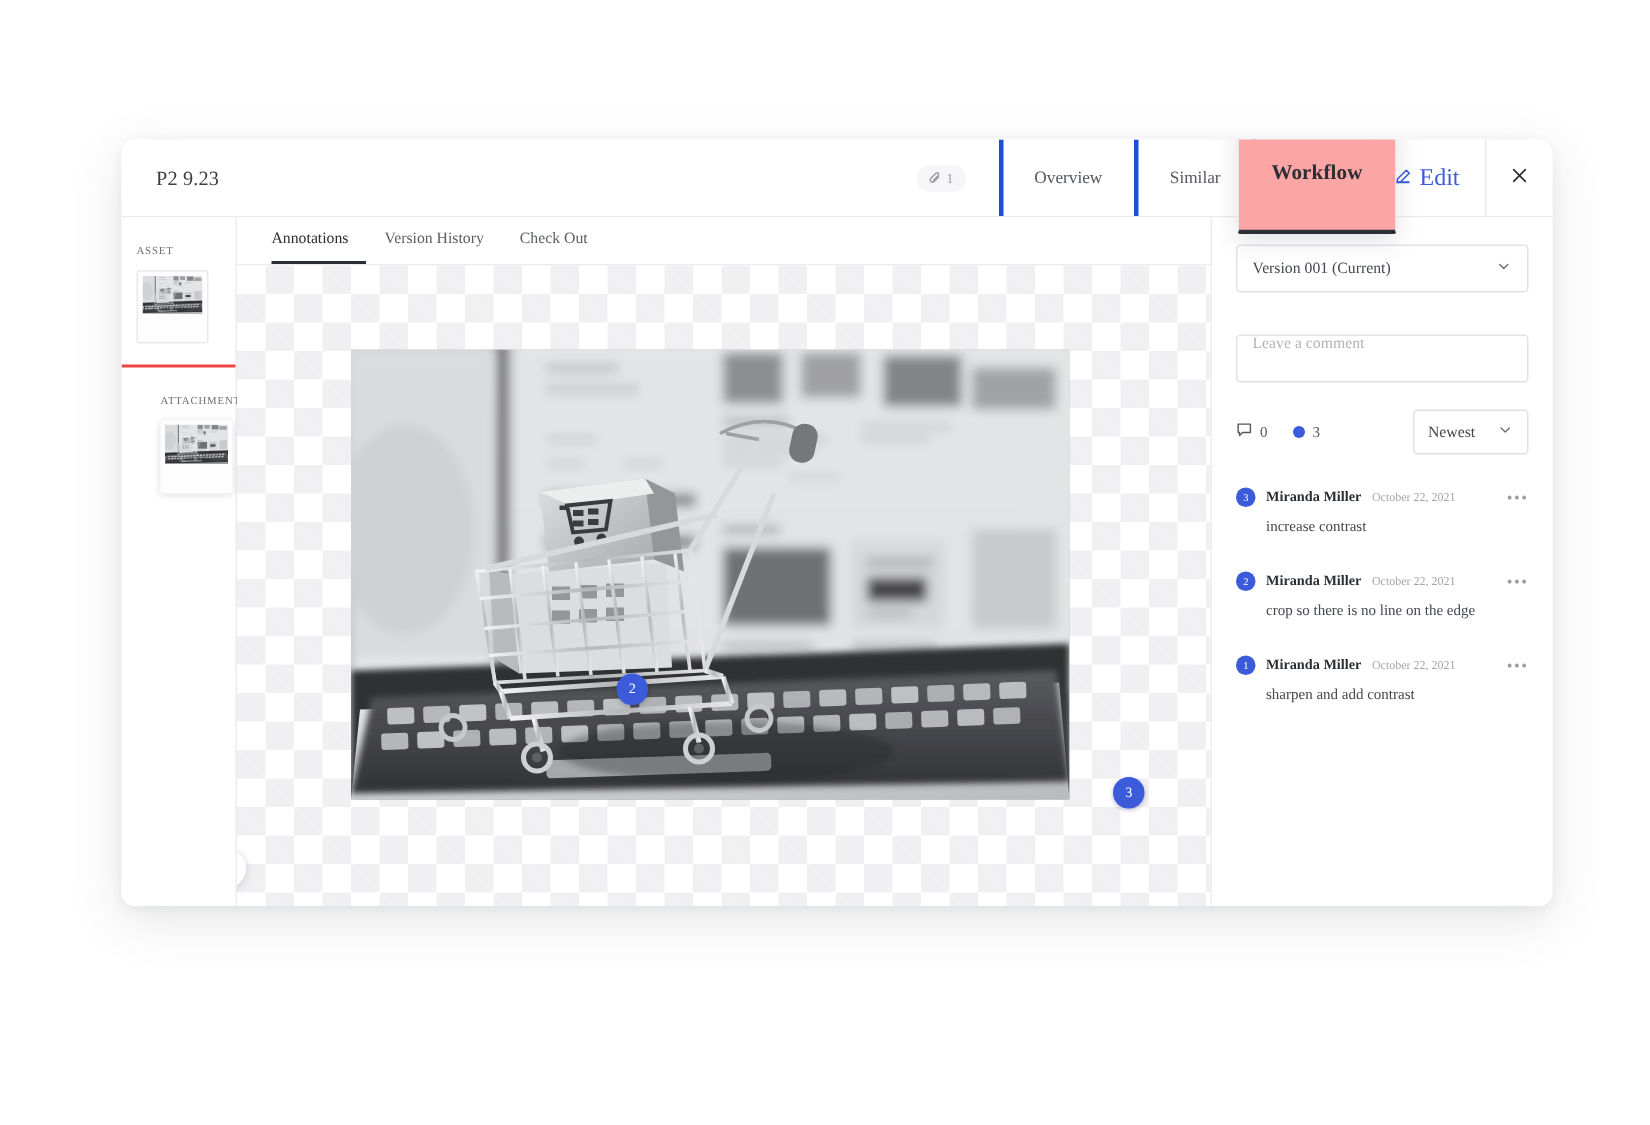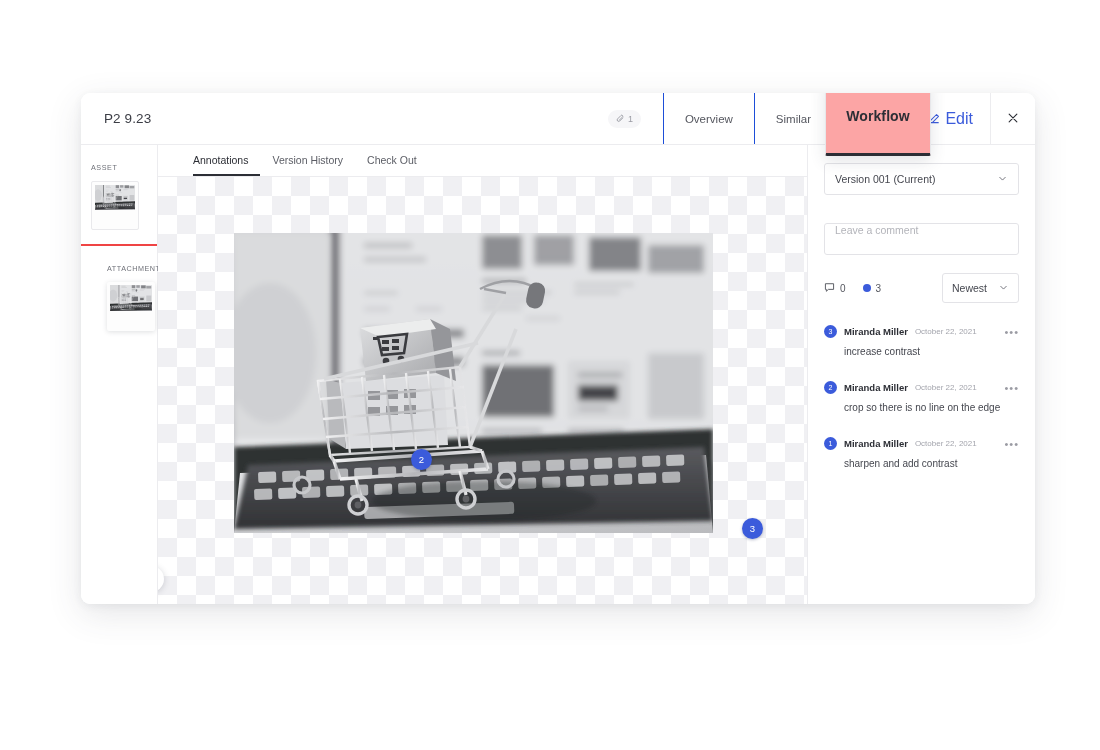--- a/index.html
+++ b/index.html
@@ -19,20 +19,21 @@
     left: 81px;
     top: 93px;
     width: 954px;
     height: 511px;
     background: #ffffff;
     border-radius: 9px;
     box-shadow: 0 10px 34px rgba(60,64,80,0.13), 0 2px 8px rgba(60,64,80,0.07);
     display: flex;
     flex-direction: column;
     overflow: hidden;
+    font-family: Liberation Serif, serif;
   }
 
   
   .modal-header {
     height: 52px;
     min-height: 52px;
     display: flex;
     align-items: stretch;
     background: #ffffff;
     border-bottom: 1px solid #ececef;
@@ -67,21 +68,21 @@
   }
 
   .header-tabs { display: flex; align-items: stretch; }
   .htab {
     display: flex;
     align-items: center;
     justify-content: center;
     padding: 0 21px;
     font-size: 11.5px;
     color: #55575f;
-    border-left: 1px solid #1d4ed8;
+    border-left: 3px solid #1d4ed8;
     white-space: nowrap;
     cursor: pointer;
   }
   .htab:last-child { }
 
   .header-actions {
     display: flex;
     align-items: stretch;
     border-left: 1px solid #ececef;
   }
@@ -189,21 +190,21 @@
   .ctab {
     display: flex;
     align-items: center;
     font-size: 10.5px;
     color: #5b5d65;
     padding: 0 12px;
     cursor: pointer;
     border-bottom: 2px solid transparent;
     white-space: nowrap;
   }
-  .ctab:first-child { padding-left: 0; margin-left: 18px; }
+  .ctab:first-child { padding-left: 0; margin-left: 6px; }
   .ctab.active {
     color: #2c2e35;
     border-bottom-color: #2c2e35;
   }
 
   .canvas-wrap {
     flex: 1;
     position: relative;
     min-height: 0;
     overflow: hidden;

